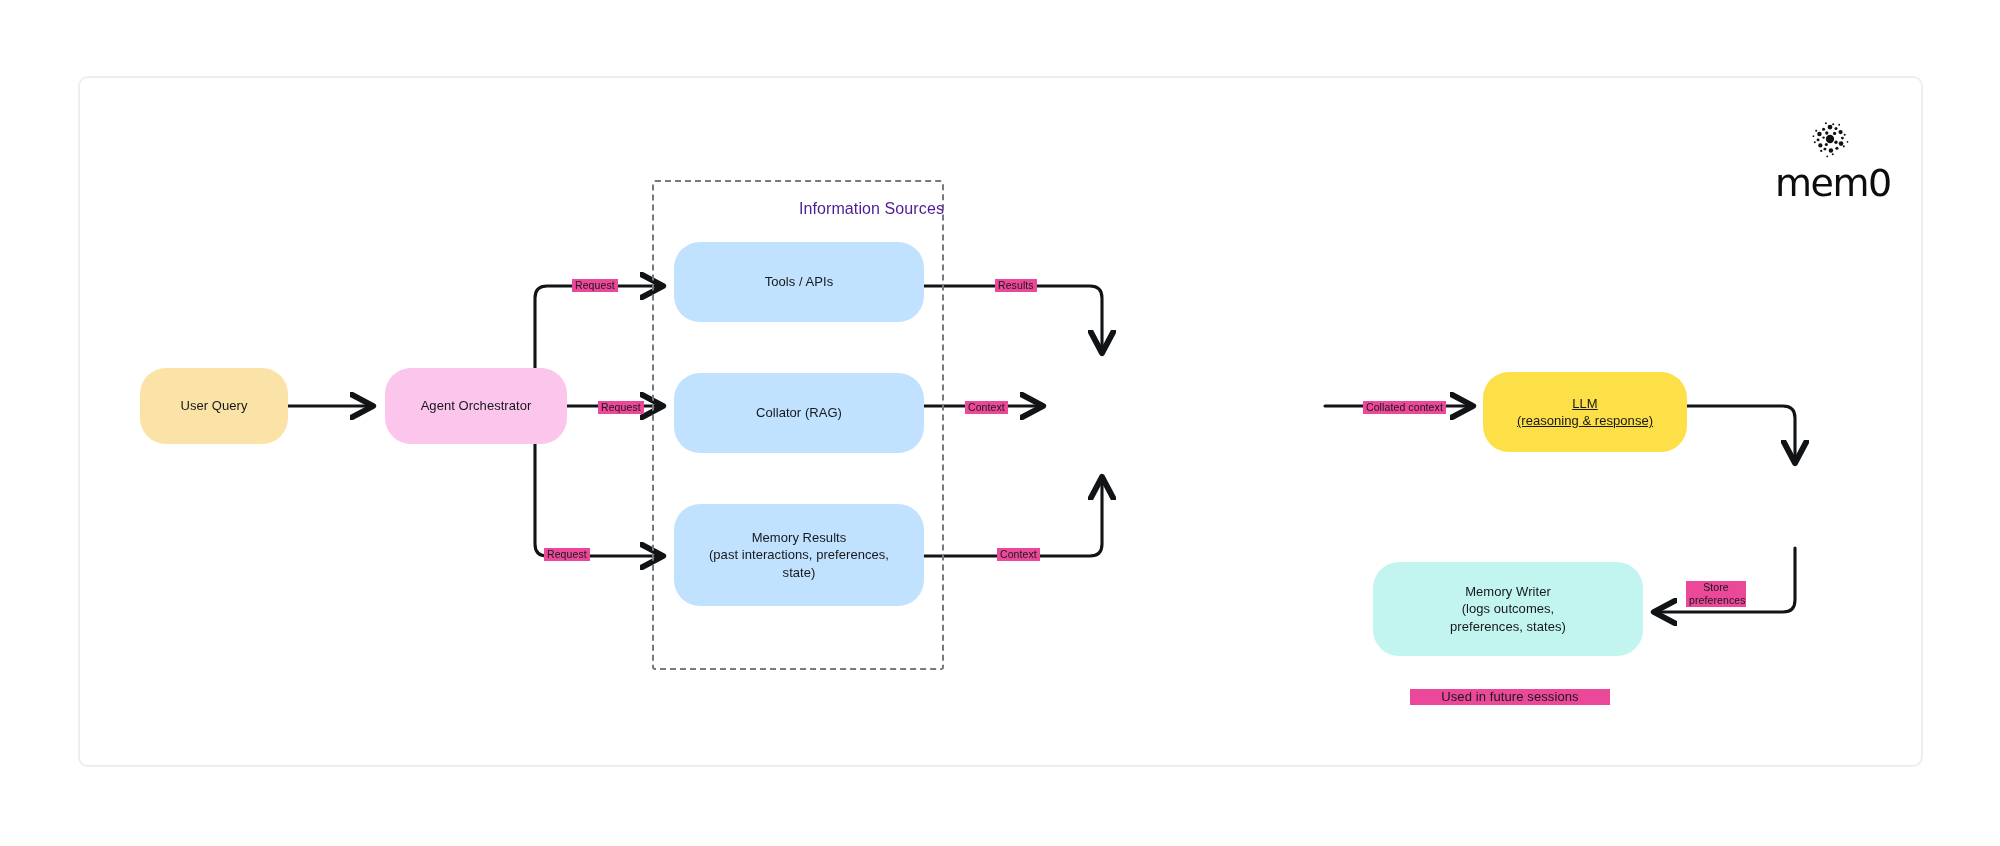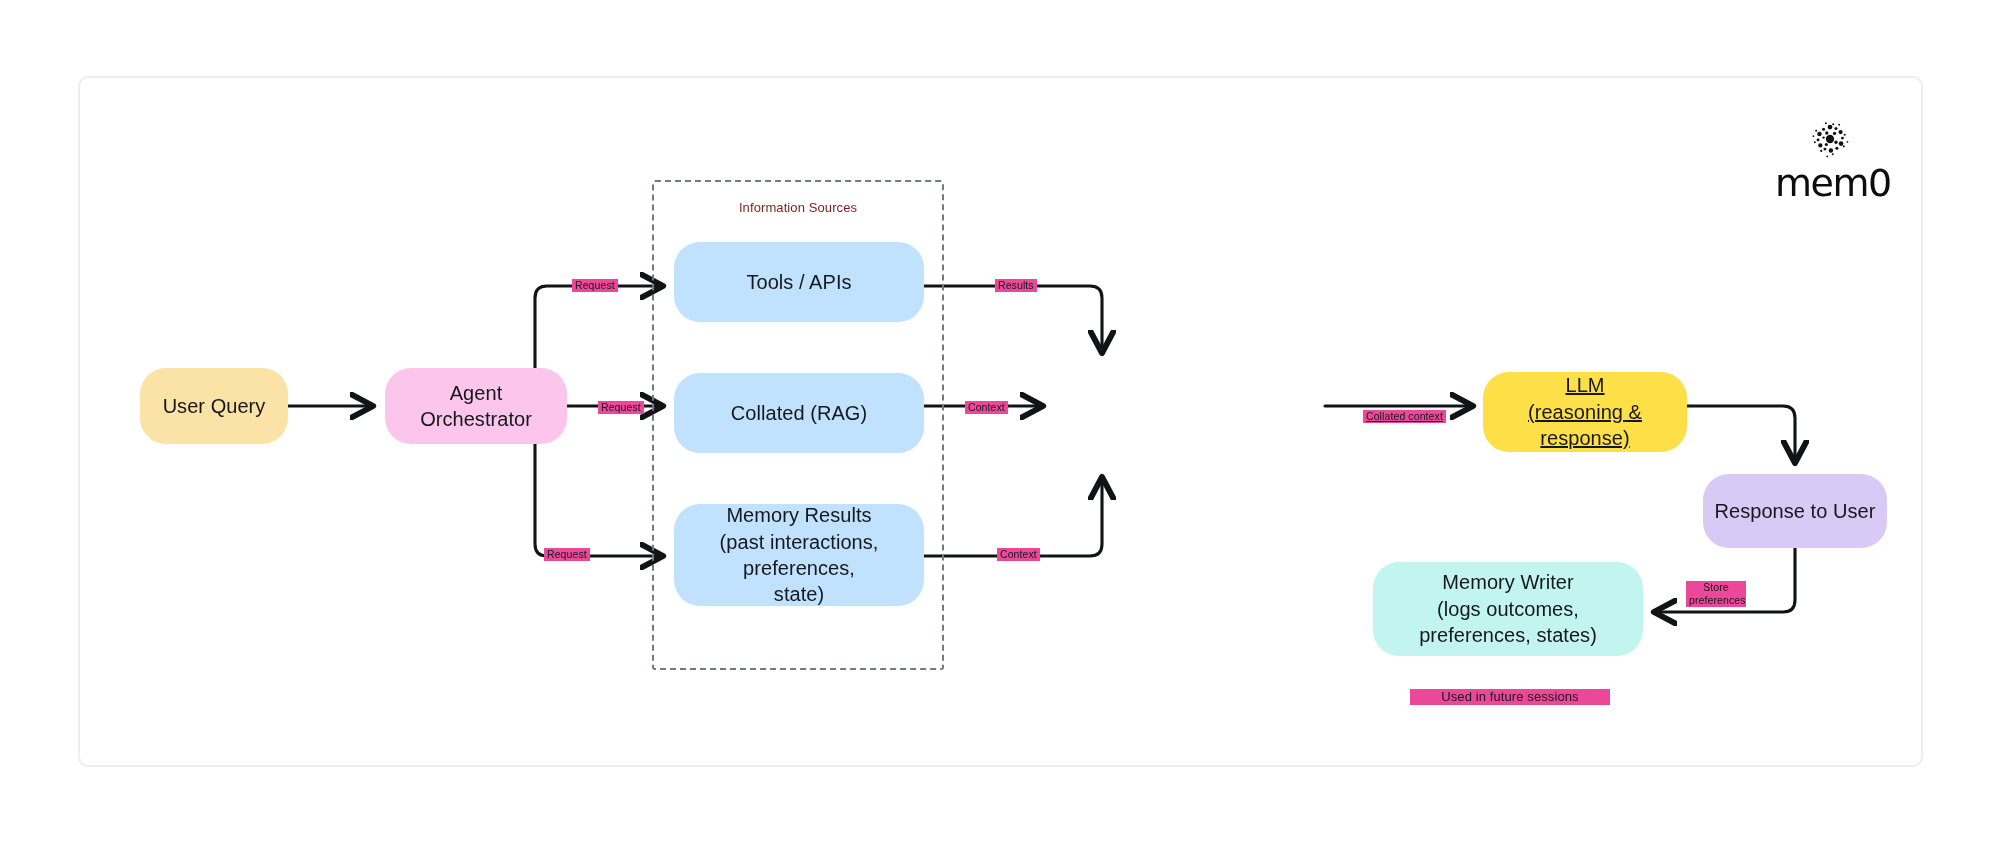--- a/index.html
+++ b/index.html
@@ -30,35 +30,35 @@
     left: 652px; top: 180px;
     width: 292px; height: 490px;
     border: 2.5px dashed #757a80;
     border-radius: 3px;
     background: transparent;
   }
   #info-sources-title {
     position: absolute;
     left: 652px; top: 200px;
     width: 292px;
-    text-align: center;
-    font-size: 13px;
-    color: #7f1d1d;
+    text-align: right;
+    font-size: 16px;
+    color: #4c1d95;
     letter-spacing: .1px;
   }
   
   .node {
     position: absolute;
     display: flex;
     align-items: center;
     justify-content: center;
     text-align: center;
     border-radius: 26px;
     color: #16181c;
-    font-size: 20px;
+    font-size: 13px;
     line-height: 1.32;
     padding: 6px 10px;
     letter-spacing: .05px;
   }
   .node .lbl { display: block; width: 100%; }
 
   #node-user-query       { left: 140px;  top: 368px; width: 148px; height: 76px;  background: #FBE2A7; }
   #node-agent-orch       { left: 385px;  top: 368px; width: 182px; height: 76px;  background: #FBC5EC; }
   #node-tools-apis       { left: 674px;  top: 242px; width: 250px; height: 80px;  background: #C0E2FE; }
   #node-retriever        { left: 674px;  top: 373px; width: 250px; height: 80px;  background: #C0E2FE; }
@@ -79,21 +79,21 @@
     background: #ec4899;
     padding: 0 3px;
     white-space: nowrap;
   }
   #lbl-req-top    { left: 572px;  top: 279px; }
   #lbl-req-mid    { left: 598px;  top: 401px; }
   #lbl-req-bot    { left: 544px;  top: 548px; }
   #lbl-results    { left: 995px;  top: 279px; }
   #lbl-ctx-mid    { left: 965px;  top: 401px; }
   #lbl-ctx-bot    { left: 997px;  top: 548px; }
-  #lbl-collated   { left: 1363px; top: 410px; text-decoration: underline; }
+  #lbl-collated   { left: 1363px; top: 401px; }
   #lbl-store      { left: 1686px; top: 581px; white-space: normal; width: 60px; }
   #lbl-future     { left: 1410px; top: 689px; width: 200px; text-align: center; font-size: 13px;}
 
   
   #logo-wrap {
     position: absolute;
     left: 1775px; top: 116px;
     width: 110px;
     text-align: center;
   }
@@ -165,42 +165,39 @@
 
   <div class="node" id="node-agent-orch">
     <span class="lbl">Agent Orchestrator</span>
   </div>
 
   <div class="node" id="node-tools-apis">
     <span class="lbl">Tools / APIs</span>
   </div>
 
   <div class="node" id="node-retriever">
-    <span class="lbl">Collated (RAG)</span>
+    <span class="lbl">Collator (RAG)</span>
   </div>
 
   <div class="node" id="node-memory-reader">
     <span class="lbl">
       <span>Memory Results</span><br>
       <span>(past interactions, preferences,</span><br>
       <span>state)</span>
     </span>
   </div>
 
 
   <div class="node" id="node-llm">
     <span class="lbl">
       <span>LLM</span><br>
       <span>(reasoning &amp; response)</span>
     </span>
   </div>
 
-  <div class="node" id="node-response-user">
-    <span class="lbl">Response to User</span>
-  </div>
 
   <div class="node" id="node-memory-writer">
     <span class="lbl">
       <span>Memory Writer</span><br>
       <span>(logs outcomes,</span><br>
       <span>preferences, states)</span>
     </span>
   </div>
 
   <div class="edge-label" id="lbl-req-top">Request</div>

